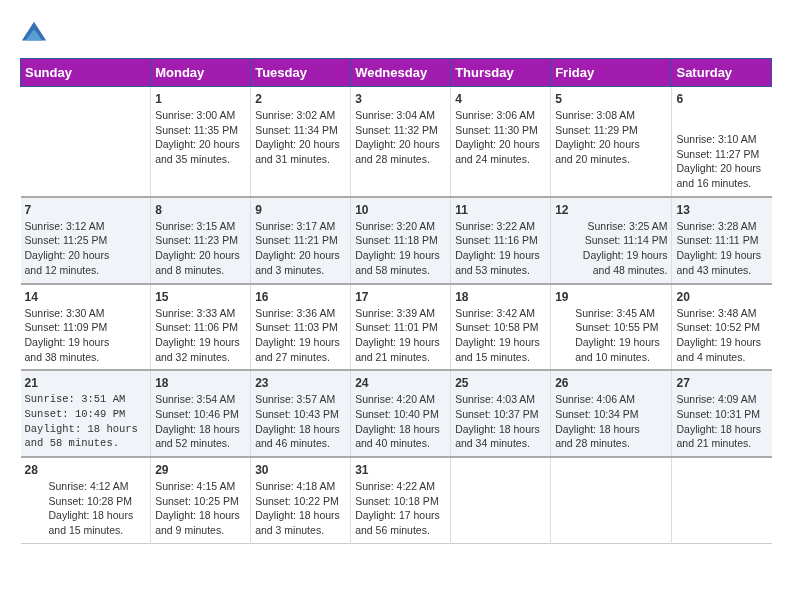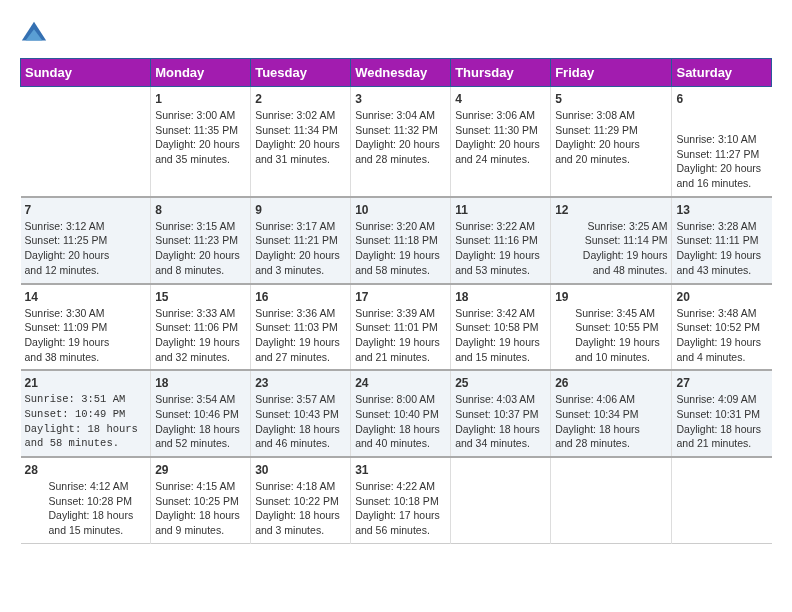--- a/index.html
+++ b/index.html
@@ -288,21 +288,21 @@
         </td>
         <td>
           <span class="day-num">23</span>
           <div class="day-info" style="white-space: pre-line;">Sunrise: 3:57 AM
 Sunset: 10:43 PM
 Daylight: 18 hours
 and 46 minutes.</div>
         </td>
         <td>
           <span class="day-num">24</span>
-          <div class="day-info" style="white-space: pre-line;">Sunrise: 8:00 AM
+          <div class="day-info" style="white-space: pre-line;">Sunrise: 4:20 AM
 Sunset: 10:40 PM
 Daylight: 18 hours
 and 40 minutes.</div>
         </td>
         <td>
           <span class="day-num">25</span>
           <div class="day-info" style="white-space: pre-line;">Sunrise: 4:03 AM
 Sunset: 10:37 PM
 Daylight: 18 hours
 and 34 minutes.</div>

